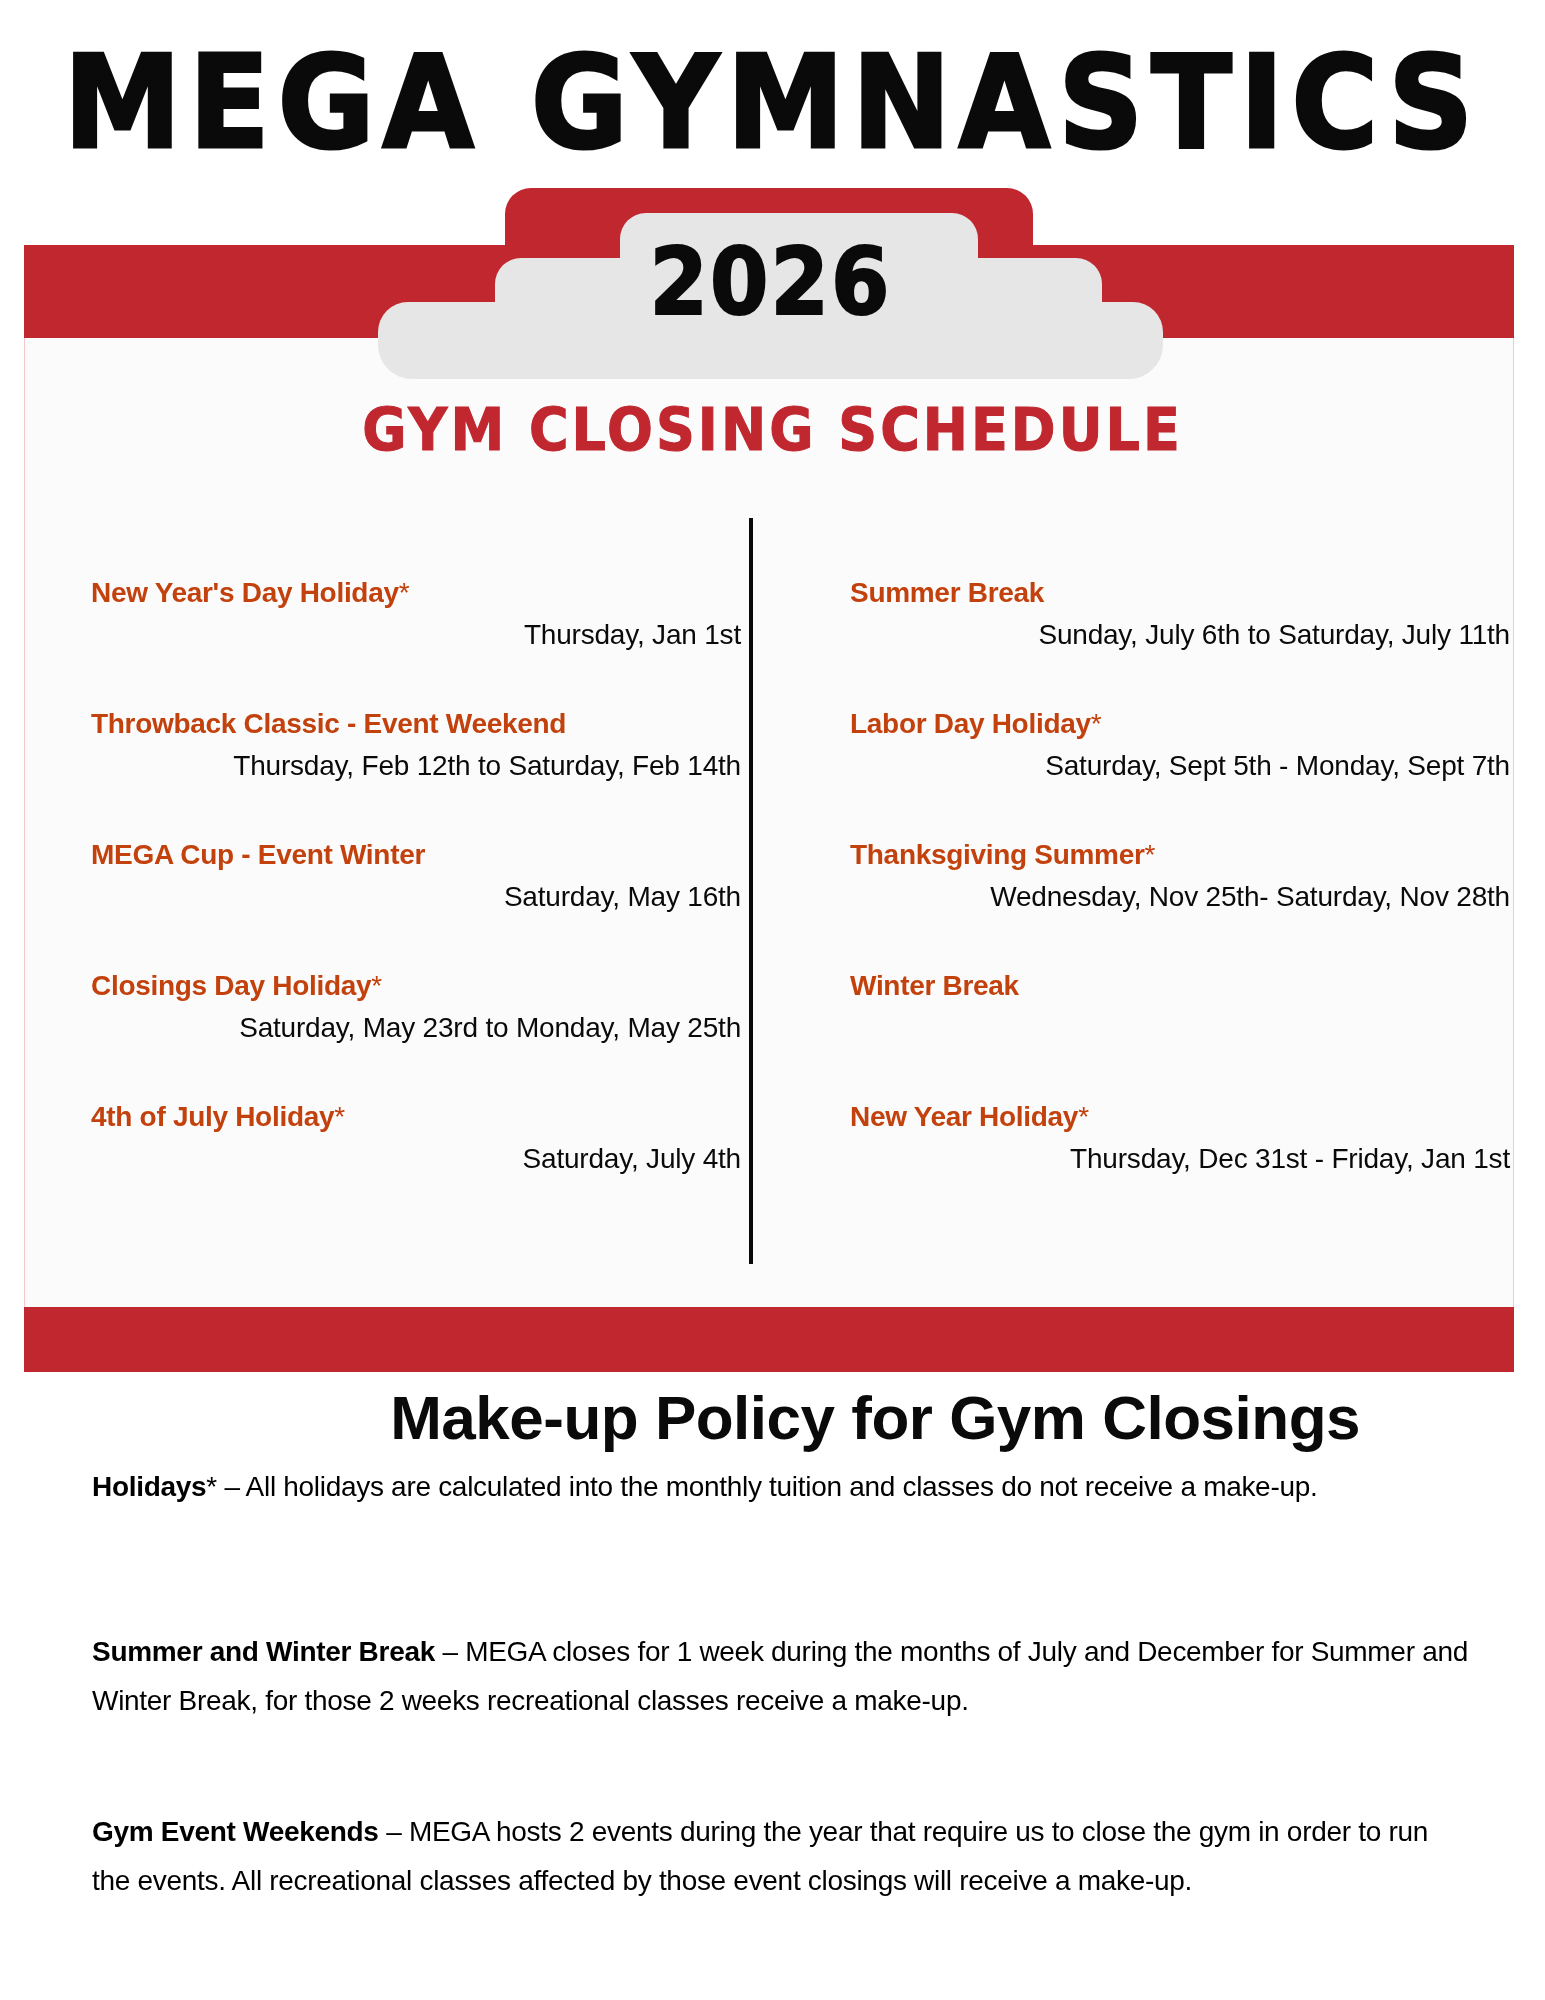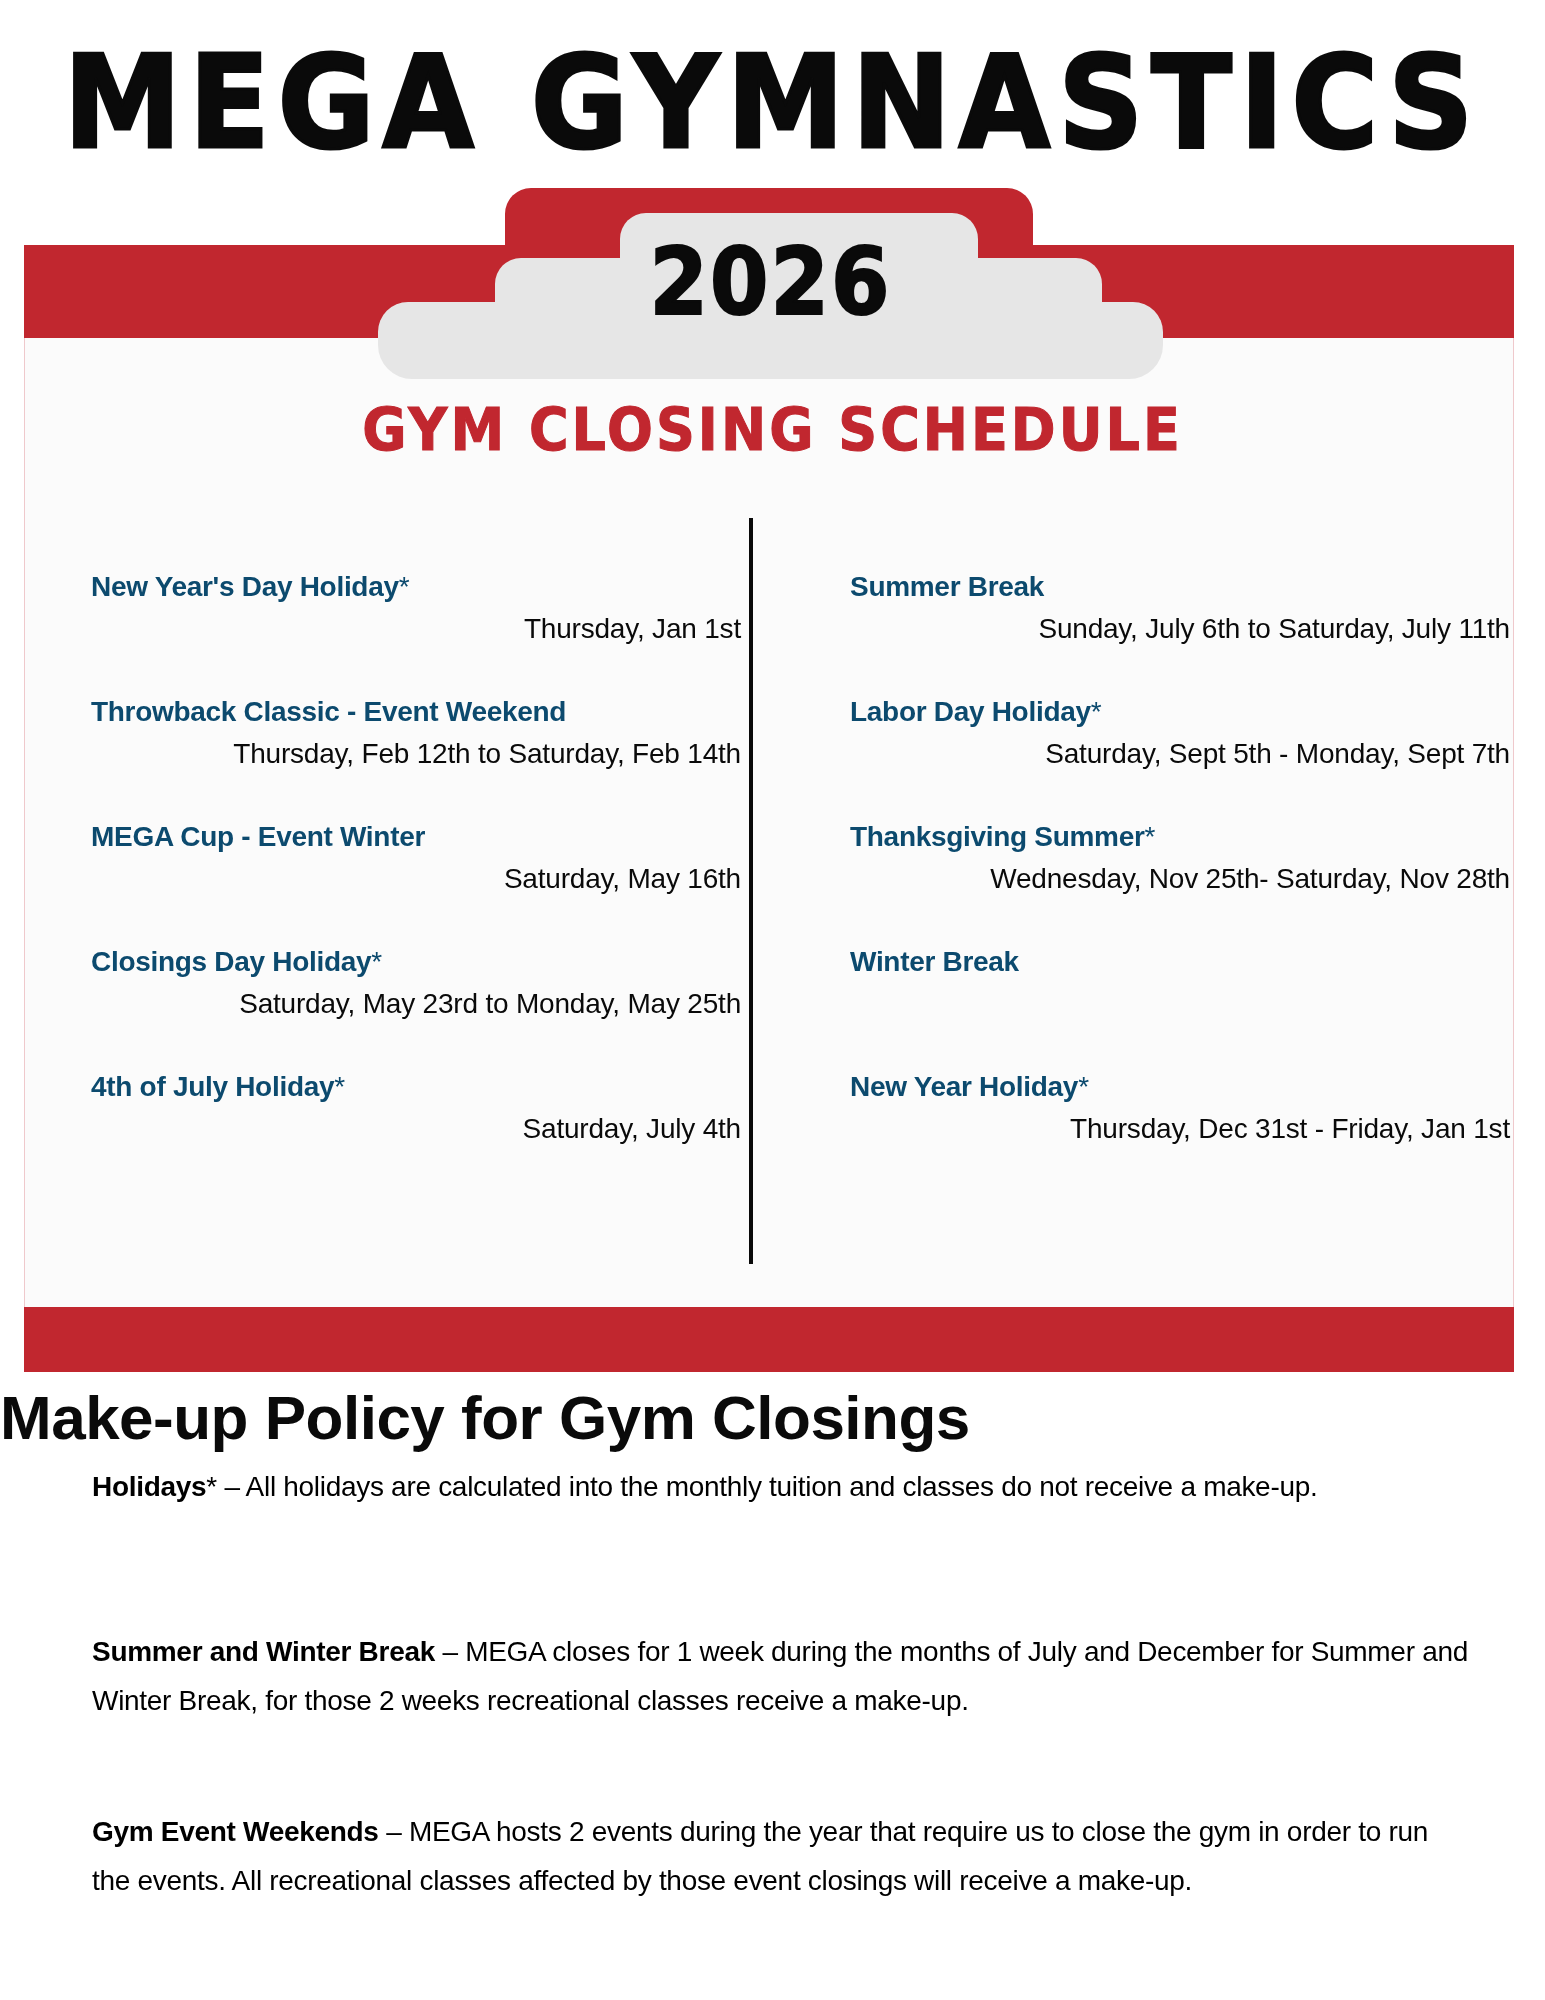--- a/index.html
+++ b/index.html
@@ -39,26 +39,26 @@
     color:#c1272f; letter-spacing:3px; transform:scaleY(1.08);
     -webkit-text-stroke:1px #c1272f;
   }
 
   .divider { position:absolute; left:749px; top:518px; width:4px; height:746px; background:#0a0a0a; }
 
   .col { position:absolute; top:566px; }
   .col-left { left:91px; width:650px; }
   .col-right { left:850px; width:660px; }
   .entry { height:125px; }
-  .entry-title { font-family:"Liberation Sans", sans-serif; font-weight:bold; font-size:28px; line-height:42px; letter-spacing:-0.3px; color:#0c4a6e; white-space:nowrap; }
+  .entry-title { font-family:"Liberation Sans", sans-serif; font-weight:bold; font-size:28px; line-height:42px; letter-spacing:-0.3px; color:#c2410c; white-space:nowrap;margin-top:6px; }
   .entry-title .ast { font-weight:normal; }
   .entry-date { font-family:"Liberation Sans", sans-serif; font-size:28px; line-height:42px; color:#0a0a0a; white-space:nowrap; letter-spacing:-0.2px;text-align:right; }
 
   .policy-title {
-    position:absolute; left:0; top:1378px; width:1360px; text-align:left;
+    position:absolute; left:0; top:1378px; width:1360px; text-align:right;
     font-family:"Liberation Sans", sans-serif; font-weight:bold; font-size:62px; line-height:80px; color:#0a0a0a; letter-spacing:-0.5px;
   }
   .policy { position:absolute; left:92px; width:1380px; font-family:"Liberation Sans", sans-serif; font-size:28px; line-height:49px; color:#000000; letter-spacing:-0.3px; }
   .policy b { font-weight:bold; }
   .p1 { top:1462px; }
   .p2 { top:1610px;margin-top:17px; }
   .p3 { top:1807px; }
 </style>
 </head>
 <body>

